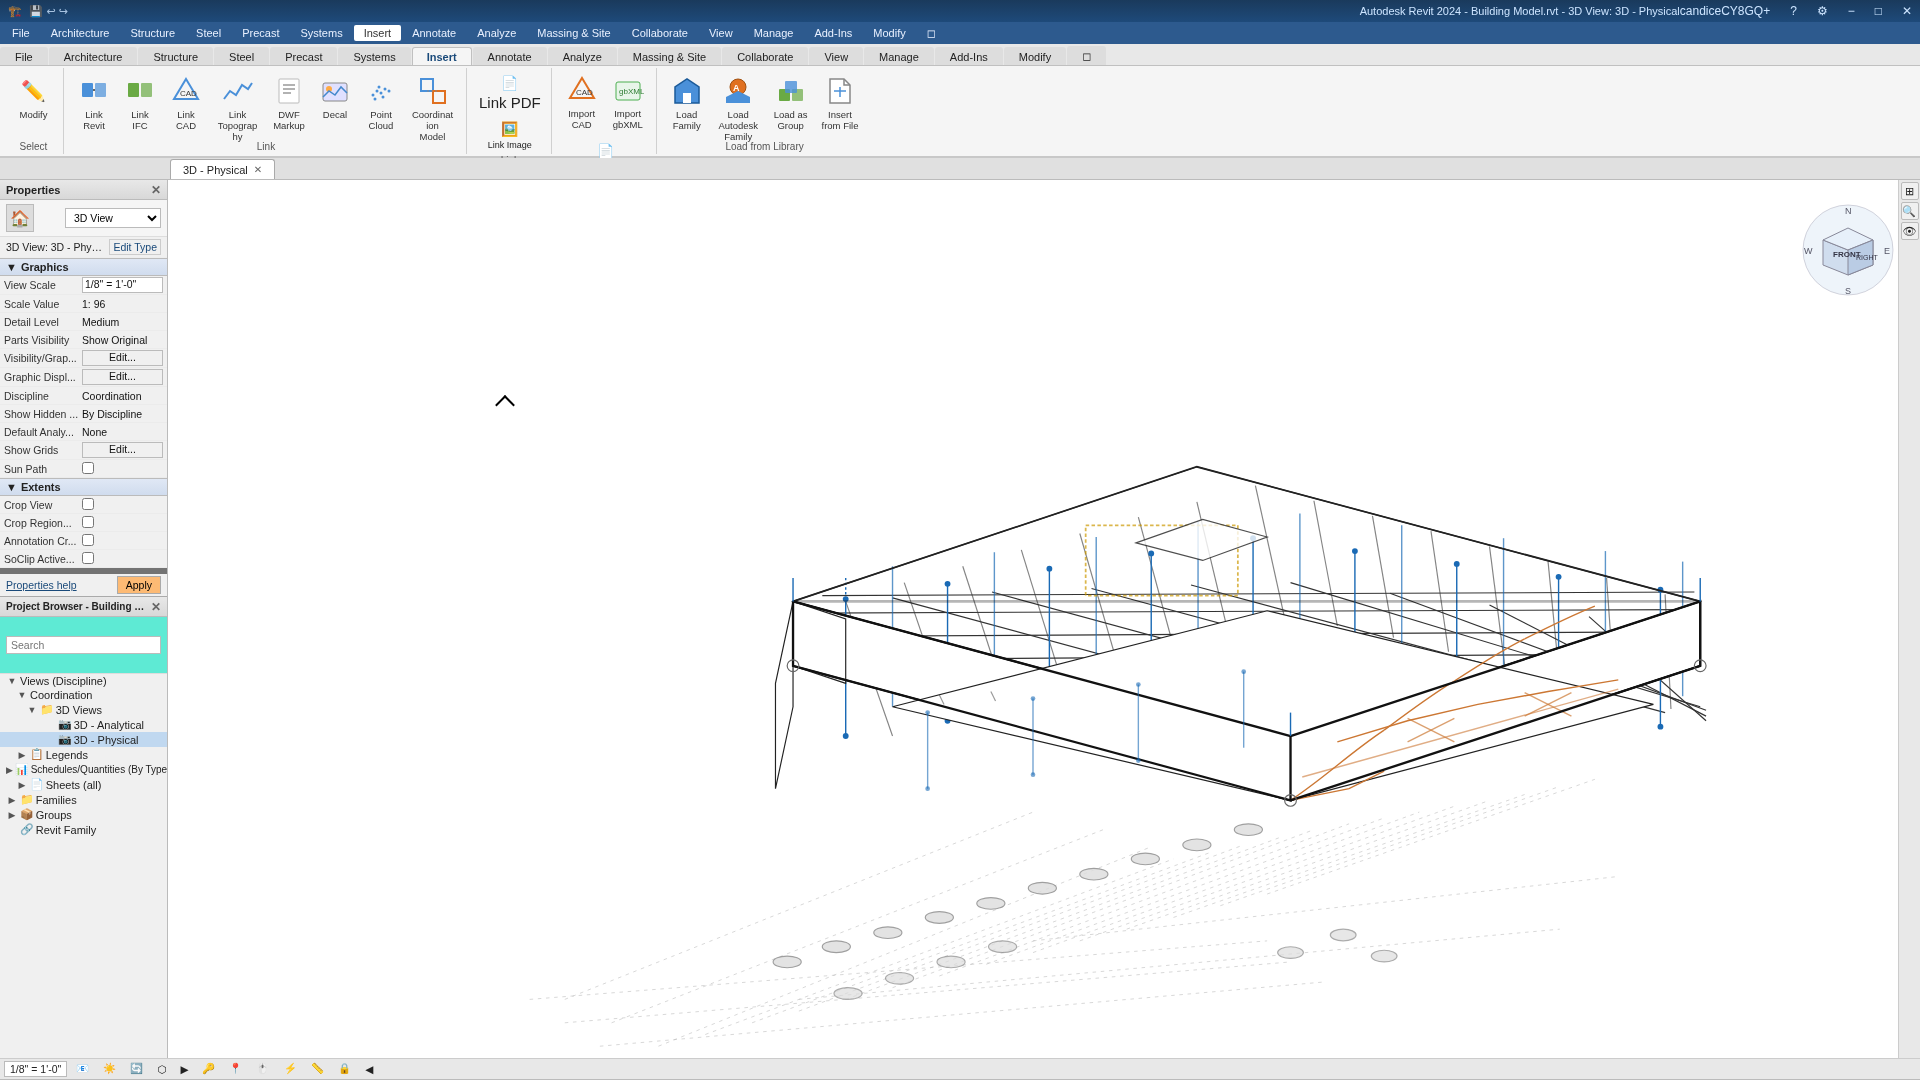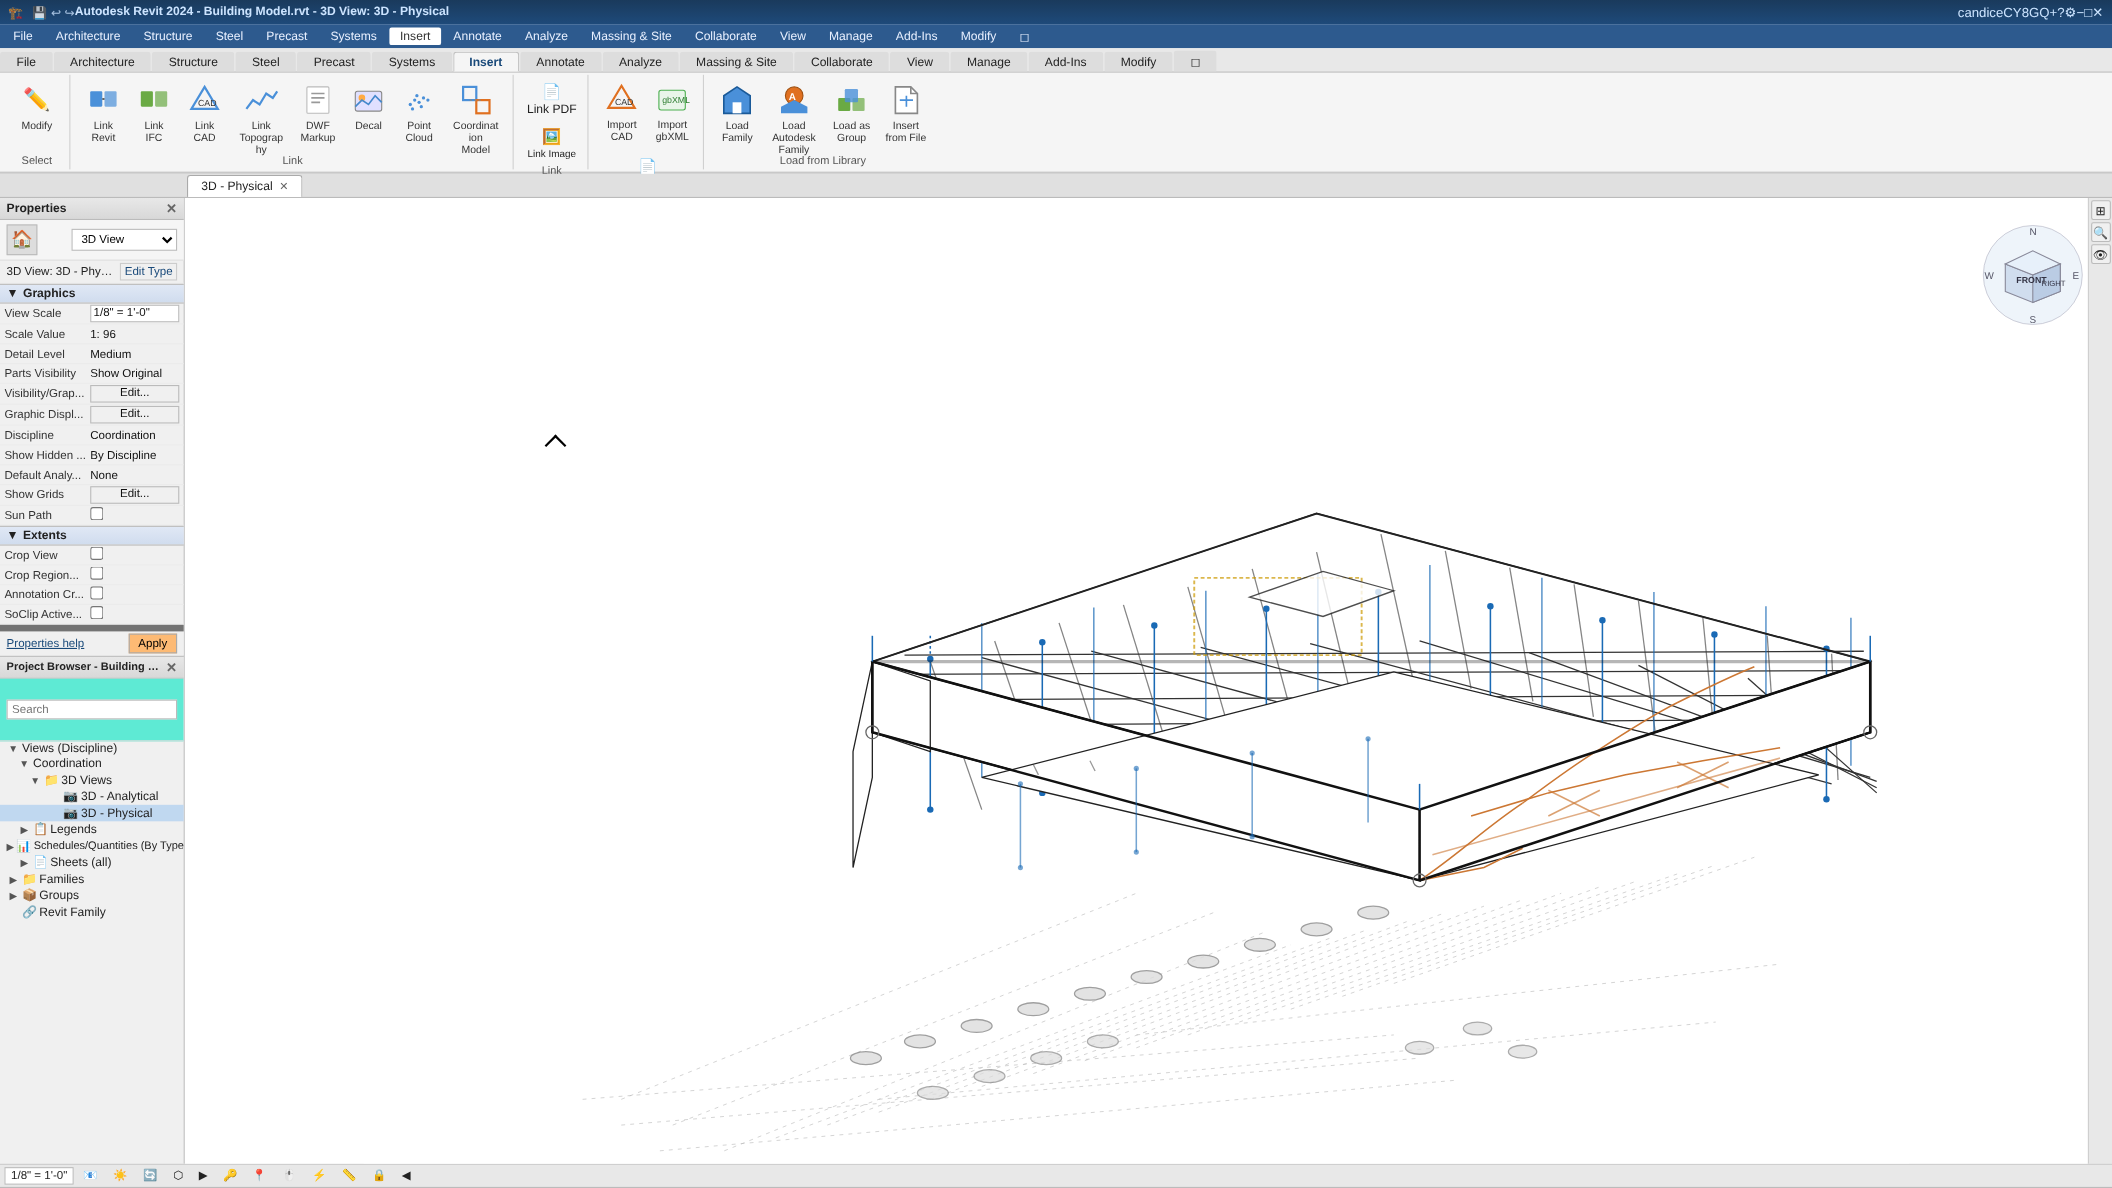--- a/index.html
+++ b/index.html
@@ -9,22 +9,22 @@
     #title-bar {
       height: 22px;
       background: linear-gradient(to bottom, #1a3a5c, #1e4a7a);
       color: #cce4ff;
       display: flex;
       align-items: center;
       justify-content: space-between;
       padding: 0 8px;
       font-size: 11px;
     }
-    #title-bar .title-text { flex: 1; text-align: left; font-weight: bold; }
-    #title-bar .title-controls { display: flex; gap: 0; font-size: 12px; }
+    #title-bar .title-text { flex: 1; text-align: right; }
+    #title-bar .title-controls { display: flex; gap: 20px; font-size: 12px; }
     #title-bar .title-left { display: flex; align-items: center; gap: 8px; }
     #title-bar .title-left span { font-size: 11px; opacity: 0.8; }
 
     
     #menu-bar {
       height: 22px;
       background: #2d5a8e;
       display: flex;
       align-items: center;
       padding: 0 2px;
@@ -631,21 +631,21 @@
           <div class="btn-label">Coordination<br>Model</div>
         </div>
       </div>
       <div class="ribbon-group-label">Link</div>
     </div>
 
     <div class="ribbon-group" style="min-width:50px">
       <div style="display:flex;flex-direction:column;gap:2px;flex:1;justify-content:center">
         <div class="ribbon-btn-small">
           <div class="btn-icon-sm">📄</div>
-          <div style="font-size:11px">Link PDF</div>
+          <div style="font-size:15px">Link PDF</div>
         </div>
         <div class="ribbon-btn-small">
           <div class="btn-icon-sm">🖼️</div>
           <div style="font-size:9px">Link Image</div>
         </div>
       </div>
       <div class="ribbon-group-label">Link</div>
     </div>
 
     <div class="ribbon-group">

